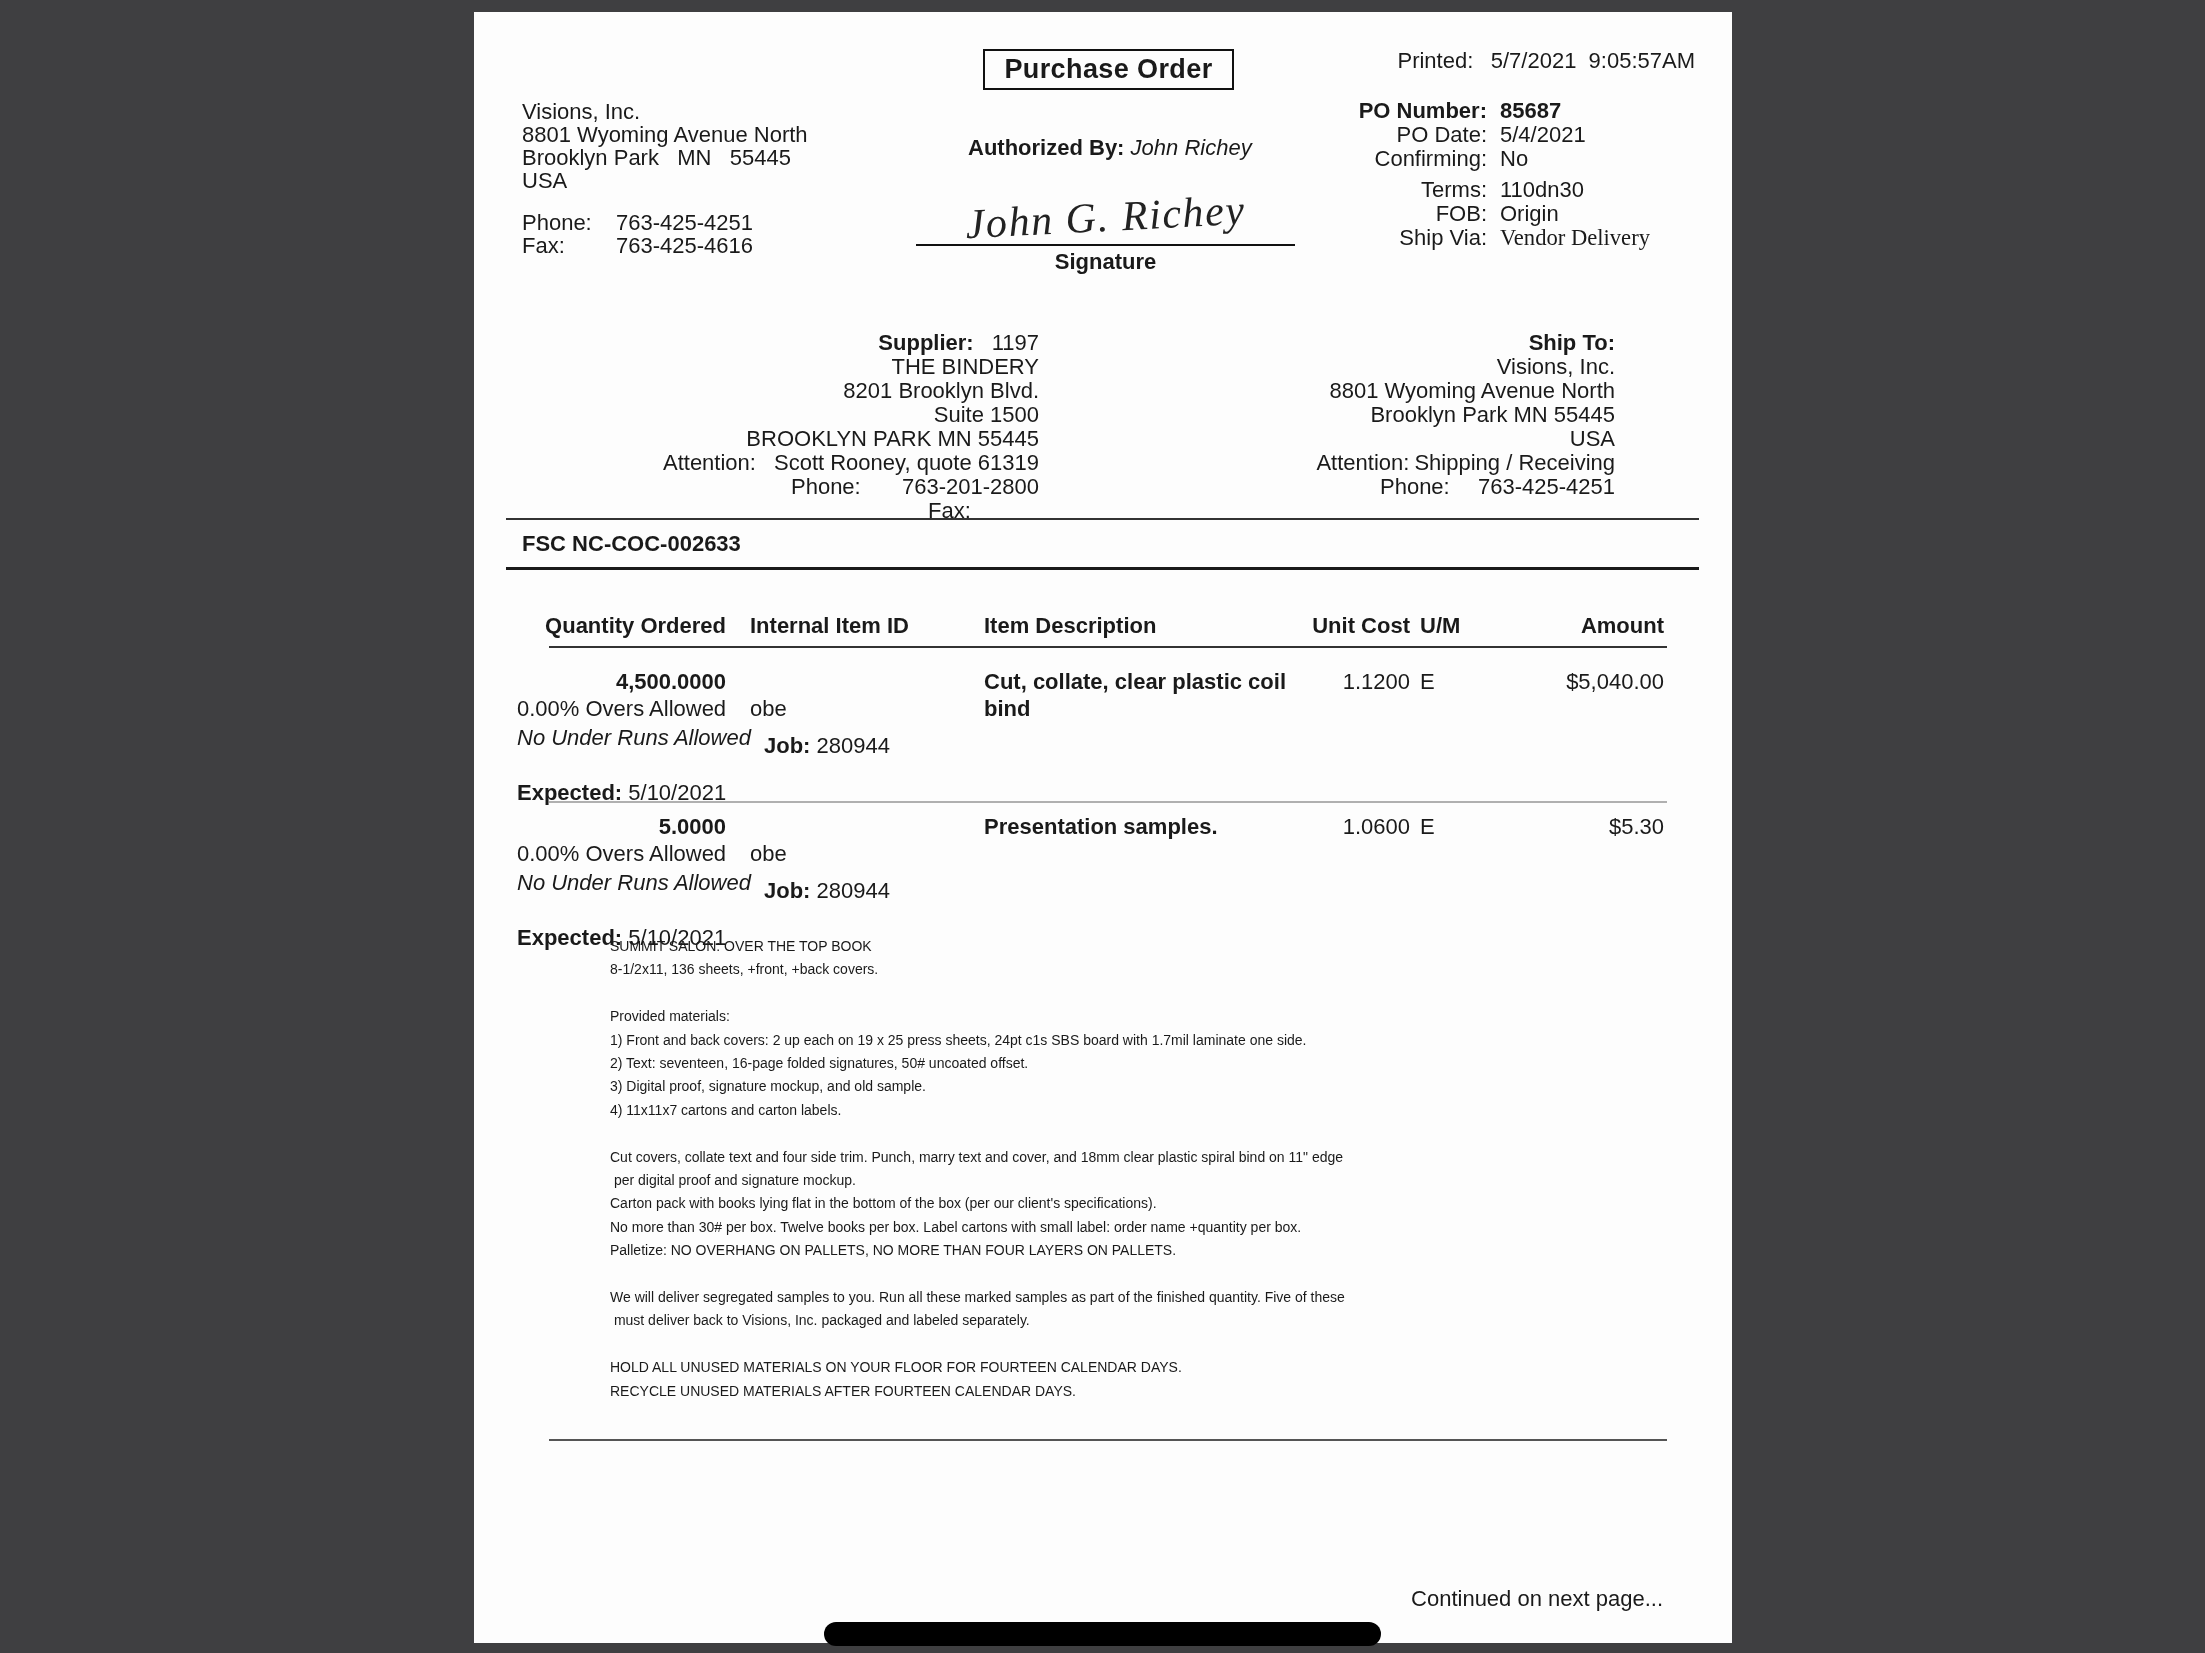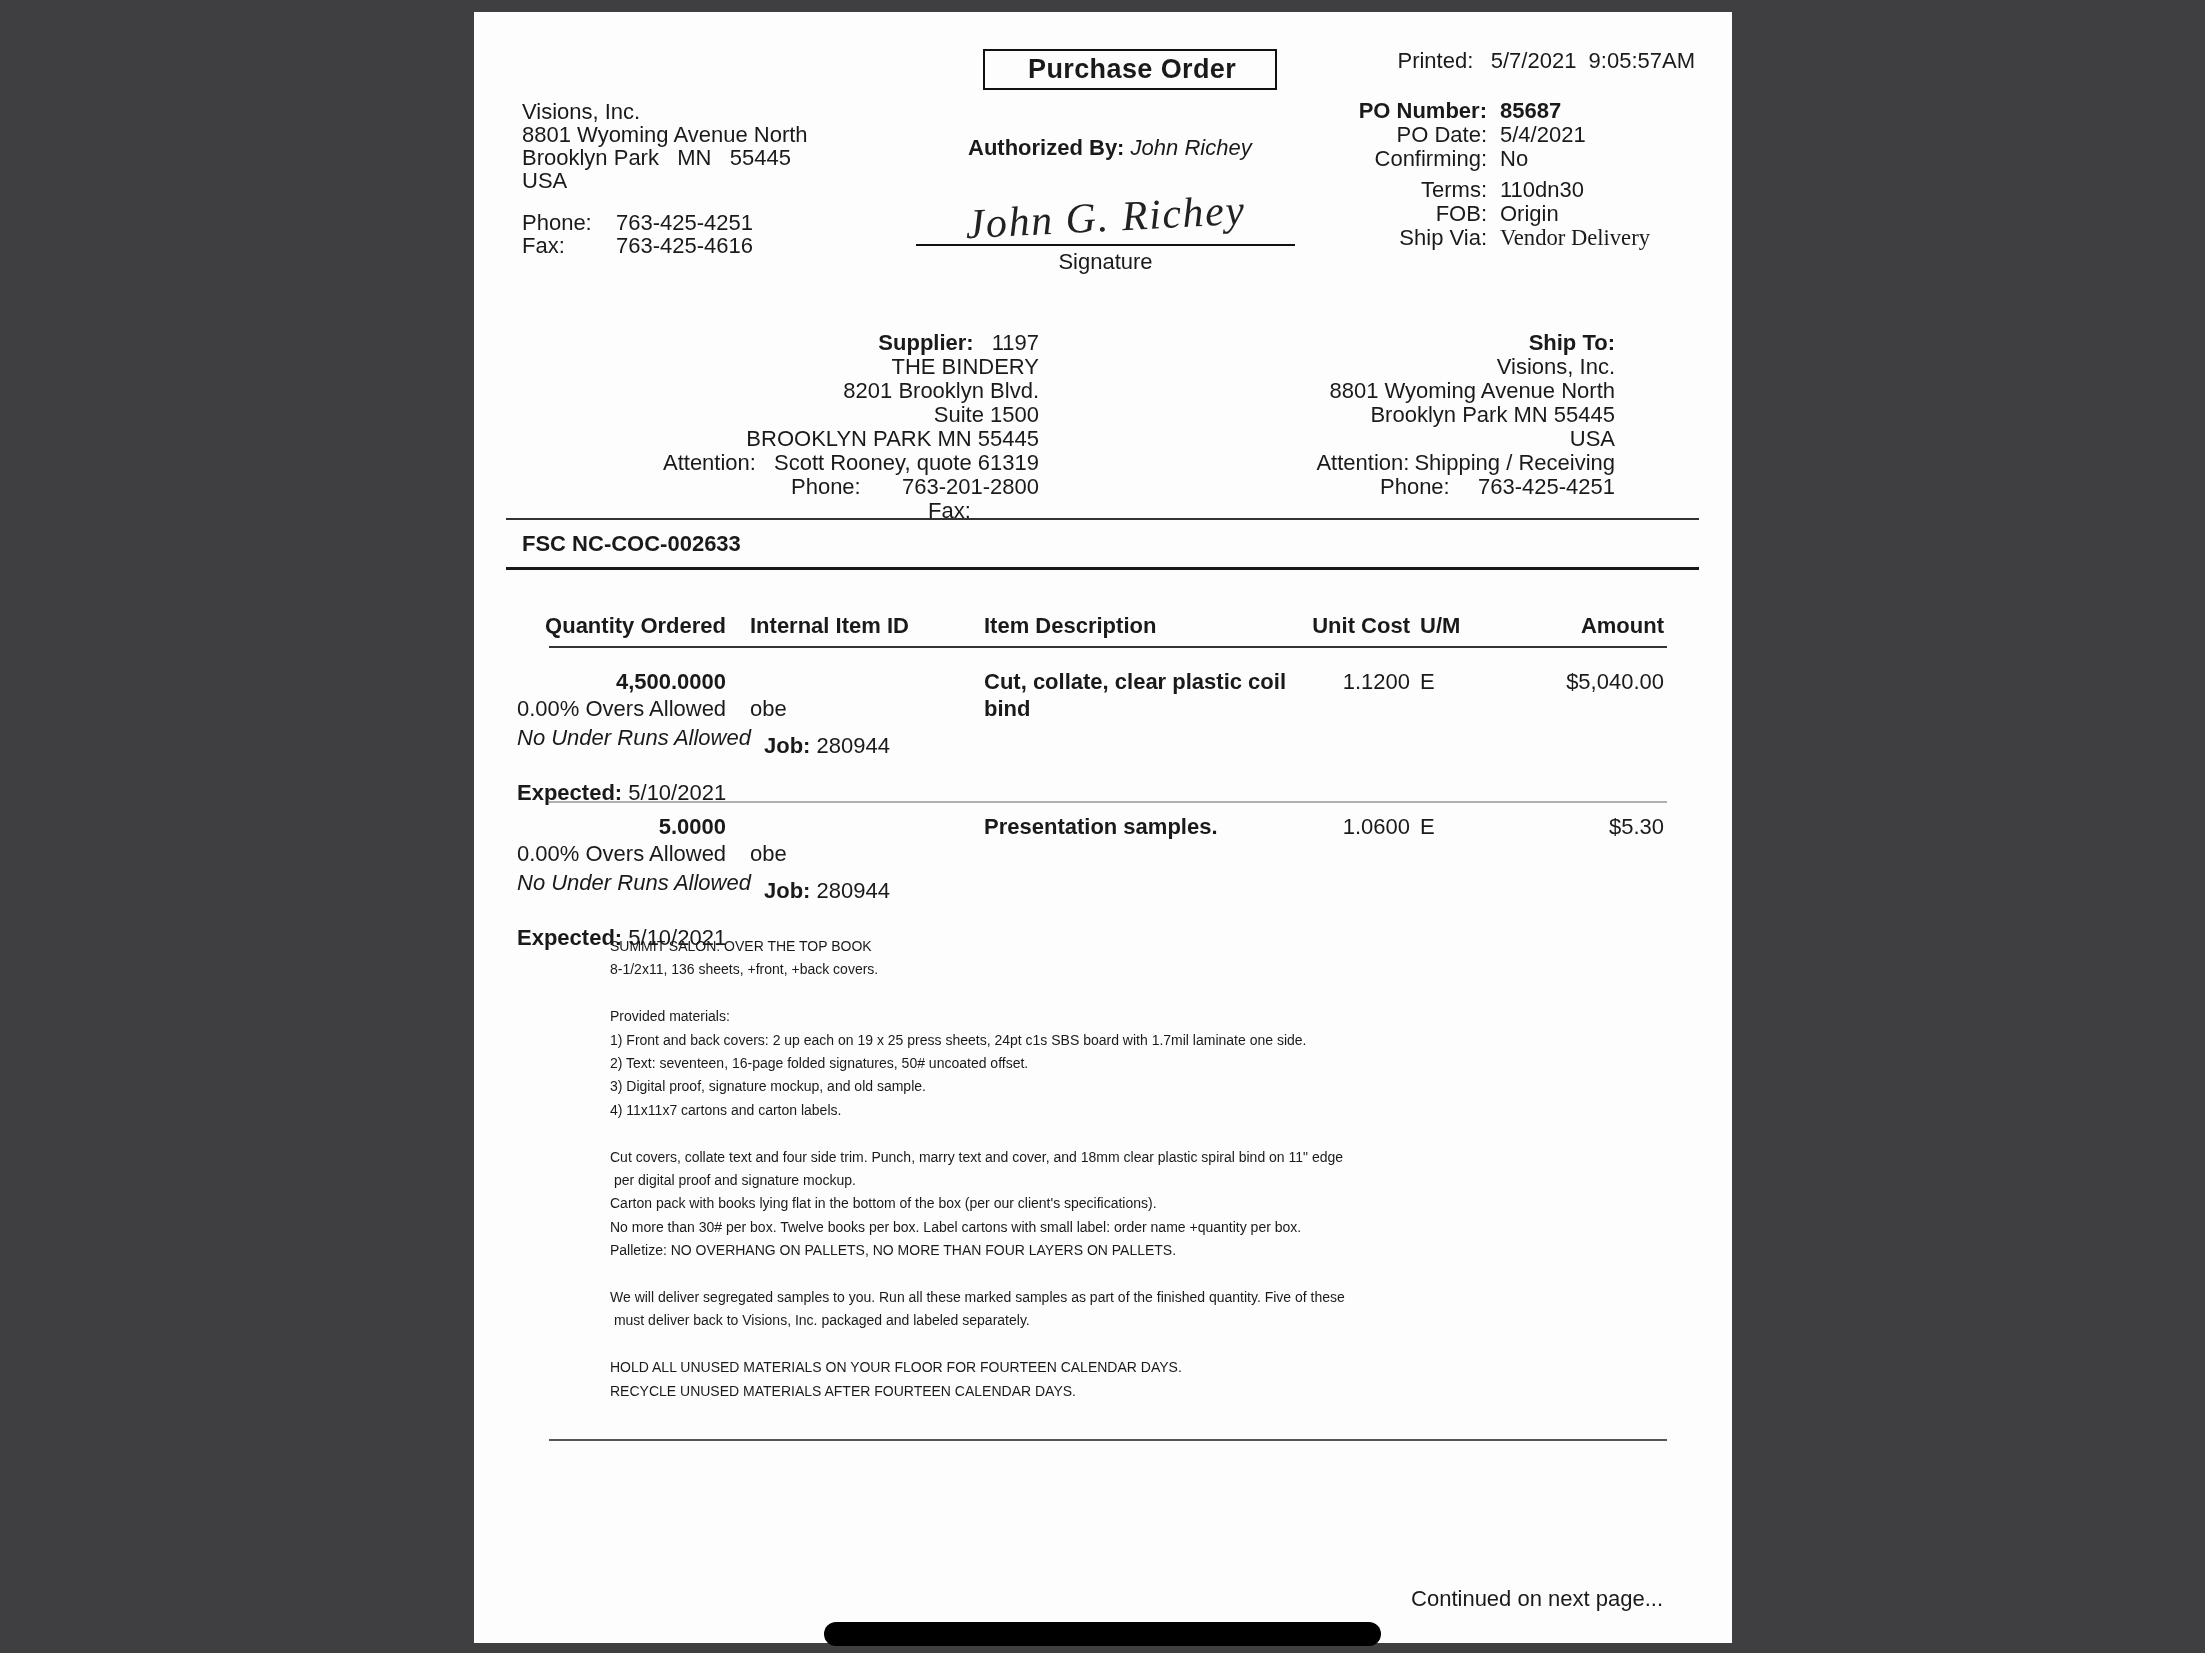--- a/index.html
+++ b/index.html
@@ -11,38 +11,38 @@
   }
   .page{
     position:absolute;left:474px;top:12px;width:1258px;height:1631px;
     background:#fdfdfd;
   }
   .b{font-weight:bold;}
   .i{font-style:italic;}
   .pre{white-space:pre;}
   .title-box{
     position:absolute;left:509px;top:37px;width:247px;height:37px;
-    border:2.4px solid #111;display:flex;align-items:center;justify-content:flex-start;
-    font-size:27px;font-weight:bold;letter-spacing:0.4px;background:#fdfdfd;padding-left:43px;
+    border:2.4px solid #111;display:flex;align-items:center;justify-content:center;
+    font-size:27px;font-weight:bold;letter-spacing:0.4px;background:#fdfdfd;
   }
   .printed{position:absolute;top:36px;left:565px;width:656px;text-align:right;font-size:22px;}
   .printed .val{margin-left:11.3px;}
   .company{position:absolute;left:48px;top:87px;font-size:22px;}
   .company .line{height:23px;}
   .contact-row{display:flex;height:23.4px;}
   .contact-row .lab{width:94px;}
   .company .gap{margin-top:18.6px;}
   .auth{position:absolute;left:494px;top:123px;font-size:22px;}
   .sig-script{
     position:absolute;left:442px;top:181px;width:379px;text-align:center;
     font-family:"Liberation Serif","DejaVu Serif",serif;font-style:italic;
     font-size:42px;letter-spacing:1.6px;transform:rotate(-3deg);color:#222;
   }
   .sig-line{position:absolute;left:442px;top:232px;width:379px;height:2.4px;background:#111;}
-  .sig-label{position:absolute;left:442px;top:237px;width:379px;text-align:center;font-size:22px;font-weight:normal;}
+  .sig-label{position:absolute;left:442px;top:237px;width:379px;text-align:center;font-size:22px;font-weight:bold;}
   .po-block{position:absolute;left:565px;top:87px;width:662px;font-size:22px;}
   .po-row{display:flex;height:24px;line-height:24px;}
   .po-row .po-label{width:448px;text-align:right;}
   .po-row .po-value{margin-left:13px;}
   .po-row.gap{margin-top:6.5px;}
   .po-value.serif{font-family:"Liberation Serif","DejaVu Serif",serif;font-size:22.6px;}
   .blk{position:absolute;top:319px;font-size:22px;}
   .blk .row{display:flex;height:24px;line-height:24px;justify-content:flex-end;}
   .sup{left:48px;width:517px;}
   .sup .lab{width:111px;}

